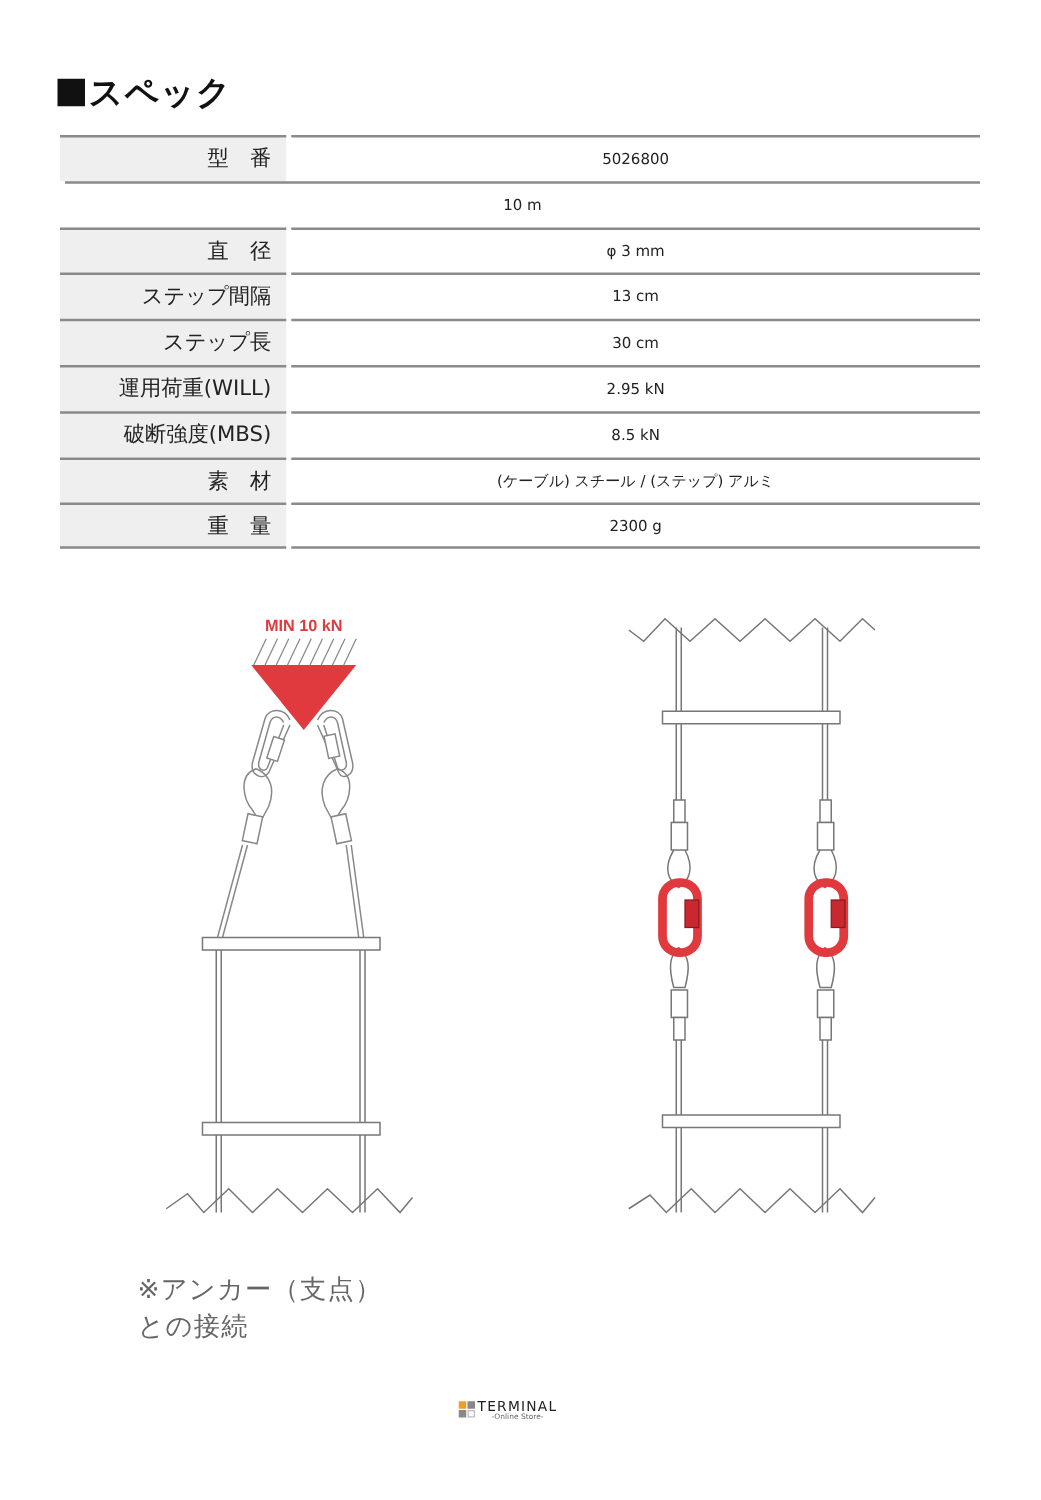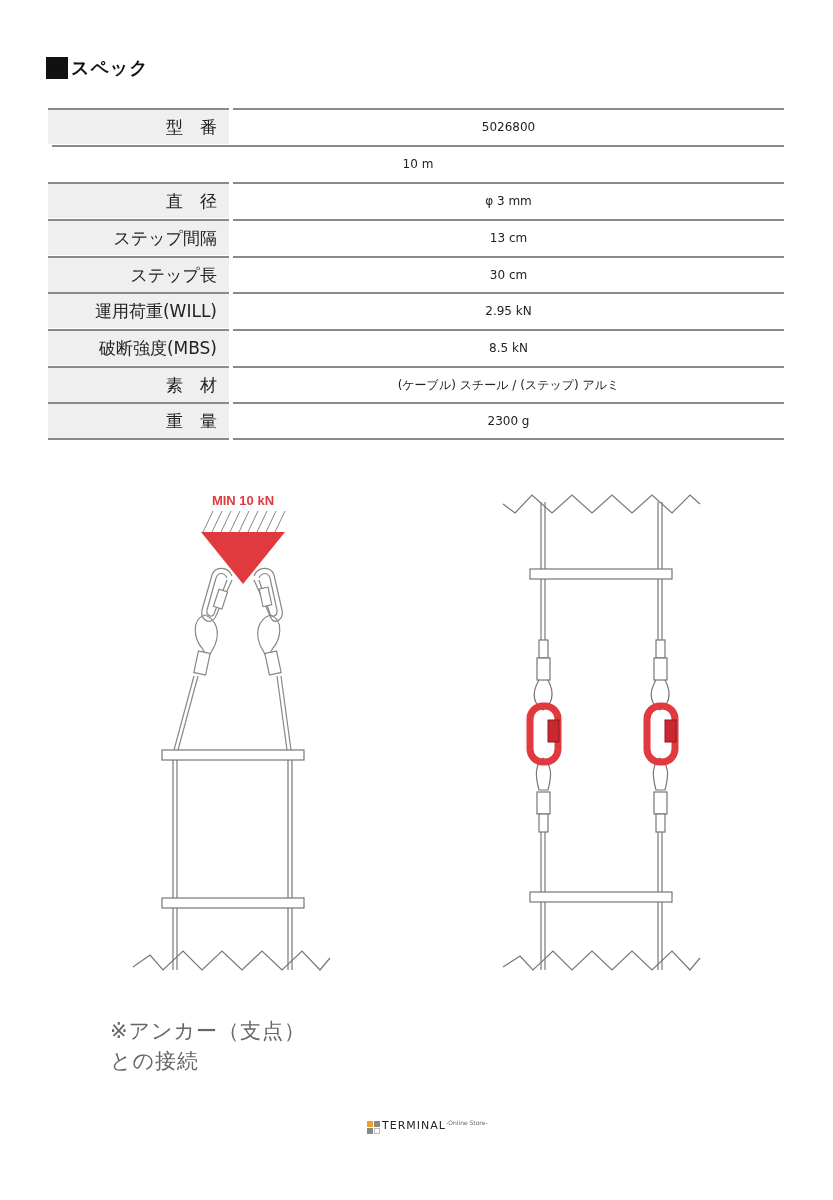--- a/index.html
+++ b/index.html
@@ -1,30 +1,30 @@
 <!DOCTYPE html>
 <html><head>
 <meta charset="utf-8">
 <style>
   html, body { margin:0; padding:0; background:#fff; }
   body { width:833px; height:1200px; position:relative; overflow:hidden; font-family:"DejaVu Sans", sans-serif; color:#222; }
-  .title { position:absolute; left:46px; top:56px; font-size:18px; font-weight:bold; letter-spacing:1px; color:#111; display:flex; align-items:center; }
+  .title { position:absolute; left:46px; top:56px; font-size:27px; font-weight:bold; letter-spacing:1px; color:#111; display:flex; align-items:center; }
   .title .sq { display:inline-block; width:22px; height:22px; background:#111; margin-right:3px; }
   .spec { position:absolute; left:48px; top:108px; width:736px; }
-  .row { display:flex; height:36.8px;align-items:center; }
+  .row { display:flex; height:36.8px; }
   .lab { width:181px; background:#efefef; border-top:2px solid #8a8a8a; text-align:right; padding-right:12px; box-sizing:border-box; font-size:17px; line-height:34px; color:#222; letter-spacing:0; }
   .gap { width:4px; }
   .val { flex:1; border-top:2px solid #8a8a8a; text-align:center; font-size:12px; line-height:34px; color:#222; }
   .last .lab, .last .val { border-bottom:2px solid #8a8a8a; }
   .diagram { position:absolute; }
   .caption { position:absolute; font-size:21px; color:#666; text-align:left; line-height:30px; letter-spacing:1px; }
   .logo { position:absolute; left:367px; top:1120px; display:flex; align-items:flex-start; }
   .logo .grid { display:grid; grid-template-columns:6px 6px; grid-gap:1px; margin-right:2px; margin-top:1px; }
   .logo .grid span { width:6px; height:6px; display:block; }
-  .logo .txt { display:flex; flex-direction:row; line-height:1; }
+  .logo .txt { display:flex; flex-direction:column; line-height:1; }
   .logo .brand { font-size:11px; letter-spacing:1px; color:#222; }
   .logo .sub { font-size:6px; color:#666; text-align:center; }
 </style>
 </head>
 <body>
 
 <div class="title">
   <span class="sq"></span>
   <span>スペック</span>
 </div>

